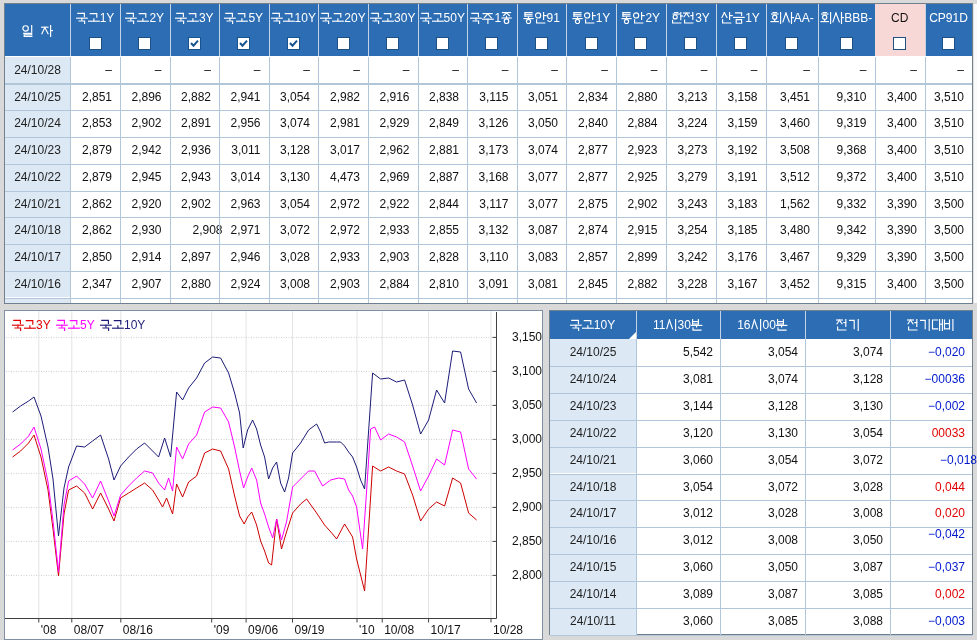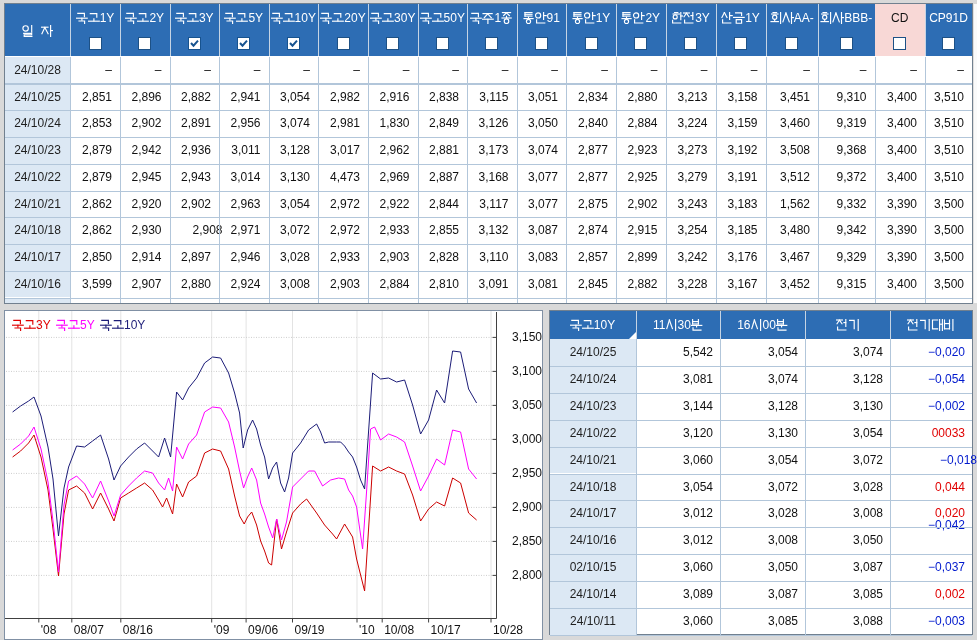--- a/index.html
+++ b/index.html
@@ -313,21 +313,21 @@
 <div class="val" style="left:813.0px;top:79.7px;width:48.5px;height:26.7px;line-height:26.7px">9,310</div>
 <div class="val" style="left:869.5px;top:79.7px;width:42.5px;height:26.7px;line-height:26.7px">3,400</div>
 <div class="val" style="left:920.0px;top:79.7px;width:39.0px;height:26.7px;line-height:26.7px">3,510</div>
 <div class="datec" style="left:0;top:106.4px;width:65px;height:26.7px;line-height:26.7px">24/10/24</div>
 <div class="val" style="left:65.0px;top:106.4px;width:42.0px;height:26.7px;line-height:26.7px">2,853</div>
 <div class="val" style="left:115.0px;top:106.4px;width:41.5px;height:26.7px;line-height:26.7px">2,902</div>
 <div class="val" style="left:164.5px;top:106.4px;width:41.5px;height:26.7px;line-height:26.7px">2,891</div>
 <div class="val" style="left:214.0px;top:106.4px;width:41.5px;height:26.7px;line-height:26.7px">2,956</div>
 <div class="val" style="left:263.5px;top:106.4px;width:41.5px;height:26.7px;line-height:26.7px">3,074</div>
 <div class="val" style="left:313.0px;top:106.4px;width:42.0px;height:26.7px;line-height:26.7px">2,981</div>
-<div class="val" style="left:363.0px;top:106.4px;width:41.5px;height:26.7px;line-height:26.7px">1,830</div>
+<div class="val" style="left:363.0px;top:106.4px;width:41.5px;height:26.7px;line-height:26.7px">2,929</div>
 <div class="val" style="left:412.5px;top:106.4px;width:41.5px;height:26.7px;line-height:26.7px">2,849</div>
 <div class="val" style="left:462.0px;top:106.4px;width:41.5px;height:26.7px;line-height:26.7px">3,126</div>
 <div class="val" style="left:511.5px;top:106.4px;width:41.5px;height:26.7px;line-height:26.7px">3,050</div>
 <div class="val" style="left:561.0px;top:106.4px;width:42.0px;height:26.7px;line-height:26.7px">2,840</div>
 <div class="val" style="left:611.0px;top:106.4px;width:41.5px;height:26.7px;line-height:26.7px">2,884</div>
 <div class="val" style="left:660.5px;top:106.4px;width:42.0px;height:26.7px;line-height:26.7px">3,224</div>
 <div class="val" style="left:710.5px;top:106.4px;width:42.0px;height:26.7px;line-height:26.7px">3,159</div>
 <div class="val" style="left:760.5px;top:106.4px;width:44.5px;height:26.7px;line-height:26.7px">3,460</div>
 <div class="val" style="left:813.0px;top:106.4px;width:48.5px;height:26.7px;line-height:26.7px">9,319</div>
 <div class="val" style="left:869.5px;top:106.4px;width:42.5px;height:26.7px;line-height:26.7px">3,400</div>
@@ -421,21 +421,21 @@
 <div class="val" style="left:511.5px;top:240.0px;width:41.5px;height:26.7px;line-height:26.7px">3,083</div>
 <div class="val" style="left:561.0px;top:240.0px;width:42.0px;height:26.7px;line-height:26.7px">2,857</div>
 <div class="val" style="left:611.0px;top:240.0px;width:41.5px;height:26.7px;line-height:26.7px">2,899</div>
 <div class="val" style="left:660.5px;top:240.0px;width:42.0px;height:26.7px;line-height:26.7px">3,242</div>
 <div class="val" style="left:710.5px;top:240.0px;width:42.0px;height:26.7px;line-height:26.7px">3,176</div>
 <div class="val" style="left:760.5px;top:240.0px;width:44.5px;height:26.7px;line-height:26.7px">3,467</div>
 <div class="val" style="left:813.0px;top:240.0px;width:48.5px;height:26.7px;line-height:26.7px">9,329</div>
 <div class="val" style="left:869.5px;top:240.0px;width:42.5px;height:26.7px;line-height:26.7px">3,390</div>
 <div class="val" style="left:920.0px;top:240.0px;width:39.0px;height:26.7px;line-height:26.7px">3,500</div>
 <div class="datec" style="left:0;top:266.8px;width:65px;height:26.7px;line-height:26.7px">24/10/16</div>
-<div class="val" style="left:65.0px;top:266.8px;width:42.0px;height:26.7px;line-height:26.7px">3,599</div>
+<div class="val" style="left:65.0px;top:266.8px;width:42.0px;height:26.7px;line-height:26.7px">2,347</div>
 <div class="val" style="left:115.0px;top:266.8px;width:41.5px;height:26.7px;line-height:26.7px">2,907</div>
 <div class="val" style="left:164.5px;top:266.8px;width:41.5px;height:26.7px;line-height:26.7px">2,880</div>
 <div class="val" style="left:214.0px;top:266.8px;width:41.5px;height:26.7px;line-height:26.7px">2,924</div>
 <div class="val" style="left:263.5px;top:266.8px;width:41.5px;height:26.7px;line-height:26.7px">3,008</div>
 <div class="val" style="left:313.0px;top:266.8px;width:42.0px;height:26.7px;line-height:26.7px">2,903</div>
 <div class="val" style="left:363.0px;top:266.8px;width:41.5px;height:26.7px;line-height:26.7px">2,884</div>
 <div class="val" style="left:412.5px;top:266.8px;width:41.5px;height:26.7px;line-height:26.7px">2,810</div>
 <div class="val" style="left:462.0px;top:266.8px;width:41.5px;height:26.7px;line-height:26.7px">3,091</div>
 <div class="val" style="left:511.5px;top:266.8px;width:41.5px;height:26.7px;line-height:26.7px">3,081</div>
 <div class="val" style="left:561.0px;top:266.8px;width:42.0px;height:26.7px;line-height:26.7px">2,845</div>
@@ -651,21 +651,21 @@
 </div>
 <div class="datec" style="left:0;top:28.0px;width:86.0px;height:26.9px;line-height:26.9px">24/10/25</div>
 <div class="val" style="left:86.0px;top:28.0px;width:77.0px;height:26.9px;line-height:26.9px">5,542</div>
 <div class="val" style="left:170.0px;top:28.0px;width:78.0px;height:26.9px;line-height:26.9px">3,054</div>
 <div class="val" style="left:255.0px;top:28.0px;width:78.0px;height:26.9px;line-height:26.9px">3,074</div>
 <div class="val r-neg" style="left:340.0px;top:28.0px;width:75.0px;height:26.9px;line-height:26.9px">−0,020</div>
 <div class="datec" style="left:0;top:54.9px;width:86.0px;height:26.9px;line-height:26.9px">24/10/24</div>
 <div class="val" style="left:86.0px;top:54.9px;width:77.0px;height:26.9px;line-height:26.9px">3,081</div>
 <div class="val" style="left:170.0px;top:54.9px;width:78.0px;height:26.9px;line-height:26.9px">3,074</div>
 <div class="val" style="left:255.0px;top:54.9px;width:78.0px;height:26.9px;line-height:26.9px">3,128</div>
-<div class="val r-neg" style="left:340.0px;top:54.9px;width:75.0px;height:26.9px;line-height:26.9px">−0,054</div>
+<div class="val r-neg" style="left:340.0px;top:54.9px;width:75.0px;height:26.9px;line-height:26.9px">−00036</div>
 <div class="datec" style="left:0;top:81.8px;width:86.0px;height:26.9px;line-height:26.9px">24/10/23</div>
 <div class="val" style="left:86.0px;top:81.8px;width:77.0px;height:26.9px;line-height:26.9px">3,144</div>
 <div class="val" style="left:170.0px;top:81.8px;width:78.0px;height:26.9px;line-height:26.9px">3,128</div>
 <div class="val" style="left:255.0px;top:81.8px;width:78.0px;height:26.9px;line-height:26.9px">3,130</div>
 <div class="val r-neg" style="left:340.0px;top:81.8px;width:75.0px;height:26.9px;line-height:26.9px">−0,002</div>
 <div class="datec" style="left:0;top:108.7px;width:86.0px;height:26.9px;line-height:26.9px">24/10/22</div>
 <div class="val" style="left:86.0px;top:108.7px;width:77.0px;height:26.9px;line-height:26.9px">3,120</div>
 <div class="val" style="left:170.0px;top:108.7px;width:78.0px;height:26.9px;line-height:26.9px">3,130</div>
 <div class="val" style="left:255.0px;top:108.7px;width:78.0px;height:26.9px;line-height:26.9px">3,054</div>
 <div class="val r-pos" style="left:340.0px;top:108.7px;width:75.0px;height:26.9px;line-height:26.9px">00033</div>
@@ -681,22 +681,22 @@
 <div class="val r-pos" style="left:340.0px;top:162.5px;width:75.0px;height:26.9px;line-height:26.9px">0,044</div>
 <div class="datec" style="left:0;top:189.4px;width:86.0px;height:26.9px;line-height:26.9px">24/10/17</div>
 <div class="val" style="left:86.0px;top:189.4px;width:77.0px;height:26.9px;line-height:26.9px">3,012</div>
 <div class="val" style="left:170.0px;top:189.4px;width:78.0px;height:26.9px;line-height:26.9px">3,028</div>
 <div class="val" style="left:255.0px;top:189.4px;width:78.0px;height:26.9px;line-height:26.9px">3,008</div>
 <div class="val r-pos" style="left:340.0px;top:189.4px;width:75.0px;height:26.9px;line-height:26.9px">0,020</div>
 <div class="datec" style="left:0;top:216.3px;width:86.0px;height:26.9px;line-height:26.9px">24/10/16</div>
 <div class="val" style="left:86.0px;top:216.3px;width:77.0px;height:26.9px;line-height:26.9px">3,012</div>
 <div class="val" style="left:170.0px;top:216.3px;width:78.0px;height:26.9px;line-height:26.9px">3,008</div>
 <div class="val" style="left:255.0px;top:216.3px;width:78.0px;height:26.9px;line-height:26.9px">3,050</div>
-<div class="val r-neg" style="left:340.0px;top:201px;width:75.0px;height:26.9px;line-height:26.9px">−0,042</div>
-<div class="datec" style="left:0;top:243.2px;width:86.0px;height:26.9px;line-height:26.9px">02/10/15</div>
+<div class="val r-neg" style="left:340.0px;top:210px;width:75.0px;height:26.9px;line-height:26.9px">−0,042</div>
+<div class="datec" style="left:0;top:243.2px;width:86.0px;height:26.9px;line-height:26.9px">24/10/15</div>
 <div class="val" style="left:86.0px;top:243.2px;width:77.0px;height:26.9px;line-height:26.9px">3,060</div>
 <div class="val" style="left:170.0px;top:243.2px;width:78.0px;height:26.9px;line-height:26.9px">3,050</div>
 <div class="val" style="left:255.0px;top:243.2px;width:78.0px;height:26.9px;line-height:26.9px">3,087</div>
 <div class="val r-neg" style="left:340.0px;top:243.2px;width:75.0px;height:26.9px;line-height:26.9px">−0,037</div>
 <div class="datec" style="left:0;top:270.1px;width:86.0px;height:26.9px;line-height:26.9px">24/10/14</div>
 <div class="val" style="left:86.0px;top:270.1px;width:77.0px;height:26.9px;line-height:26.9px">3,089</div>
 <div class="val" style="left:170.0px;top:270.1px;width:78.0px;height:26.9px;line-height:26.9px">3,087</div>
 <div class="val" style="left:255.0px;top:270.1px;width:78.0px;height:26.9px;line-height:26.9px">3,085</div>
 <div class="val r-pos" style="left:340.0px;top:270.1px;width:75.0px;height:26.9px;line-height:26.9px">0,002</div>
 <div class="datec" style="left:0;top:297.0px;width:86.0px;height:26.9px;line-height:26.9px">24/10/11</div>

